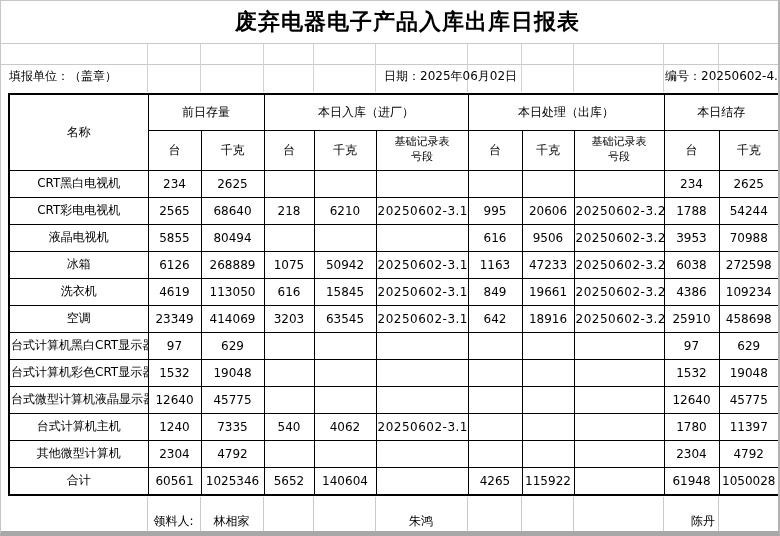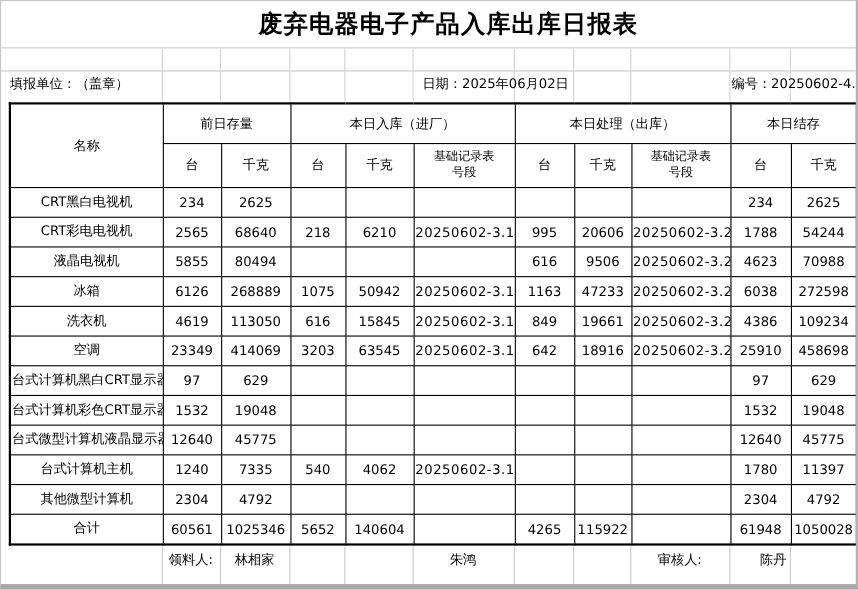--- a/index.html
+++ b/index.html
@@ -30,21 +30,21 @@
   }
   .report-table thead tr.h1 { height:36px; }
   .report-table thead tr.h2 { height:40px; }
   .report-table tbody tr { height:27px; }
   .report-table tbody tr:last-child { height:28px; }
   .rec-head span { display:inline-block; width:58px; white-space:normal; line-height:1.35; font-size:11px; }
   .name-cell { font-size:11.5px; }
   .rec-cell { font-size:11px; letter-spacing:0.5px; }
   .footer-band { position:absolute; left:0; top:496px; width:780px; height:34px; }
   .footer-band .fcell {
-    position:absolute; top:0; height:24px; display:flex;
+    position:absolute; top:12px; height:24px; display:flex;
     align-items:center; justify-content:center; font-size:12px; white-space:nowrap;text-align:right;
   }
   .fline { position:absolute; top:0; height:34px; width:0; border-left:1px solid #c9c9c9; }
 </style>
 </head>
 <body>
 
 <div class="page">
 
   <div class="title">废弃电器电子产品入库出库日报表</div>
@@ -133,21 +133,21 @@
         <tr>
           <td class="name-cell">液晶电视机</td>
           <td>5855</td>
           <td>80494</td>
           <td></td>
           <td></td>
           <td class="rec-cell"></td>
           <td>616</td>
           <td>9506</td>
           <td class="rec-cell">20250602-3.2</td>
-          <td>4623</td>
+          <td>3953</td>
           <td>70988</td>
         </tr>
         <tr>
           <td class="name-cell">冰箱</td>
           <td>6126</td>
           <td>268889</td>
           <td>1075</td>
           <td>50942</td>
           <td class="rec-cell">20250602-3.1</td>
           <td>1163</td>
@@ -270,17 +270,16 @@
     <div class="fline" style="left:312px;"></div>
     <div class="fline" style="left:374px;"></div>
     <div class="fline" style="left:466px;"></div>
     <div class="fline" style="left:520px;"></div>
     <div class="fline" style="left:572px;"></div>
     <div class="fline" style="left:662px;"></div>
     <div class="fline" style="left:717px;"></div>
     <div class="fcell" style="left:146px;width:53px;">领料人:</div>
     <div class="fcell" style="left:199px;width:63px;">林相家</div>
     <div class="fcell" style="left:374px;width:92px;">朱鸿</div>
-    <div class="fcell" style="left:572px;width:90px;">审核人:</div>
     <div class="fcell" style="left:662px;width:55px;padding-left:25px;">陈丹</div>
   </div>
 
 </div>
 
 </body></html>

